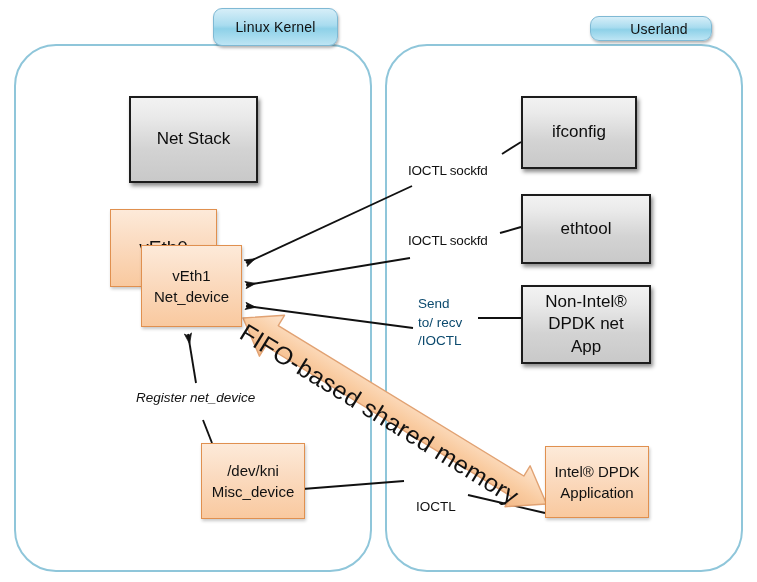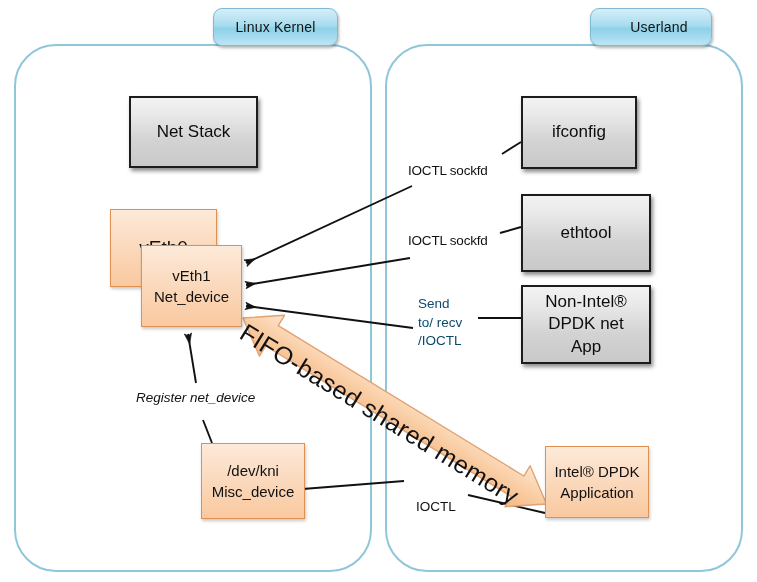--- a/index.html
+++ b/index.html
@@ -45,21 +45,21 @@
 </style>
 </head>
 <body>
 
 <div id="stage">
 
   <div class="zone" style="left:14px;top:44px;width:358px;height:528px;"></div>
   <div class="zone" style="left:385px;top:44px;width:358px;height:528px;"></div>
 
   <div class="zone-label" style="left:213px;top:8px;width:125px;height:38px;">Linux Kernel</div>
-  <div class="zone-label" style="left:590px;top:8px;width:122px;height:38px;padding-left:16px;">Userland</div>
+  <div class="zone-label" style="left:590px;top:16px;width:122px;height:25px;padding-left:16px;">Userland</div>
 
   <svg class="overlay" viewBox="0 0 757 582">
     <defs>
       <marker id="ah" markerWidth="13" markerHeight="13" refX="10.5" refY="4.2" orient="auto" markerUnits="userSpaceOnUse">
         <path d="M0.5,4.2 L11,0.6 L8.6,4.2 L11,7.8 Z" fill="#111" stroke="#111" stroke-width="0.7"></path>
       </marker>
       <linearGradient id="fifoGrad" x1="0" y1="0" x2="0" y2="1">
         <stop offset="0%" stop-color="#fde4cd"></stop>
         <stop offset="55%" stop-color="#f9cba0"></stop>
         <stop offset="100%" stop-color="#f3b887"></stop>
@@ -91,21 +91,21 @@
       <line x1="404" y1="481" x2="290" y2="490" stroke="#111" stroke-width="1.9" marker-end="url(#ah)"></line>
     </g>
 
     <g transform="translate(243,318) rotate(31.5)">
       <path d="M0,0 L34,-24 L34,-12 L322,-12 L322,-24 L356,0 L322,24 L322,12 L34,12 L34,24 Z" fill="url(#fifoGrad)" stroke="#e1a273" stroke-width="1.4" stroke-linejoin="round"></path>
     </g>
   </svg>
 
   <div class="fifo-text">FIFO-based shared memory</div>
 
-  <div class="gbox" style="left:129px;top:96px;width:129px;height:72px;text-align:right;">
+  <div class="gbox" style="left:129px;top:96px;width:129px;height:87px;text-align:right;">
     <span>Net Stack</span>
   </div>
 
   <div class="obox big" style="left:110px;top:209px;width:107px;height:78px;">
     <span>vEth0</span>
   </div>
 
   <div class="obox" style="left:141px;top:245px;width:101px;height:82px;">
     <span>vEth1</span>
     <span>Net_device</span>
@@ -113,21 +113,21 @@
 
   <div class="obox" style="left:178px;top:443px;width:104px;height:76px;margin-left:23px;">
     <span>/dev/kni</span>
     <span>Misc_device</span>
   </div>
 
   <div class="gbox" style="left:521px;top:96px;width:116px;height:73px;">
     <span>ifconfig</span>
   </div>
 
-  <div class="gbox" style="left:521px;top:194px;width:130px;height:78px;">
+  <div class="gbox" style="left:521px;top:194px;width:130px;height:70px;">
     <span>ethtool</span>
   </div>
 
   <div class="gbox" style="left:521px;top:285px;width:130px;height:79px;">
     <span>Non-Intel®</span>
     <span>DPDK net</span>
     <span>App</span>
   </div>
 
   <div class="obox" style="left:545px;top:446px;width:104px;height:72px;">

